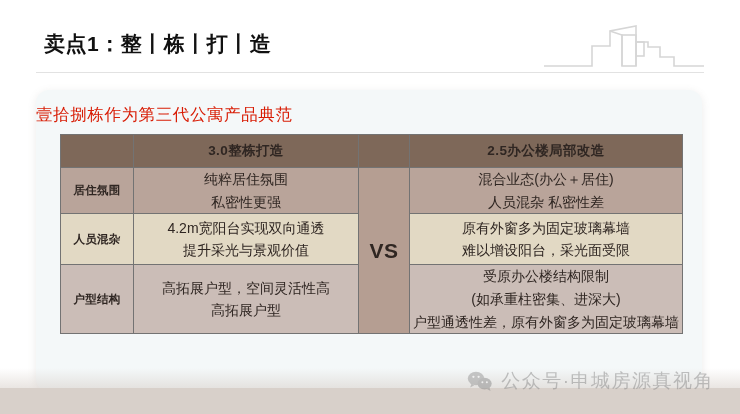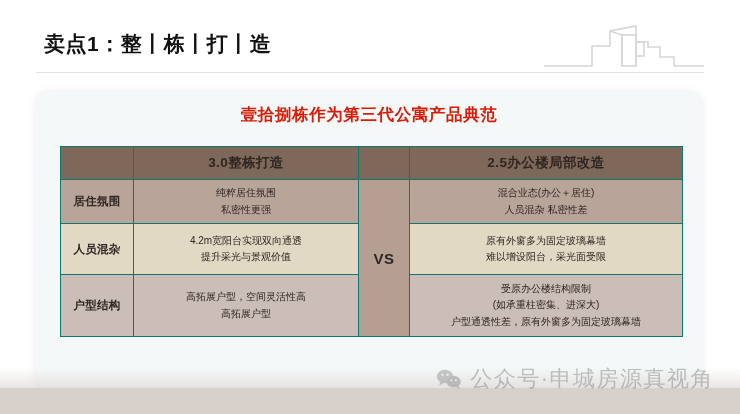--- a/index.html
+++ b/index.html
@@ -88,36 +88,35 @@
     border-radius: 13px;
     box-shadow: 0 2px 8px rgba(120,110,105,0.14);
     overflow: hidden;
   }
 
   .card-title {
     position: absolute;
     left: 0;
     top: 14px;
     width: 666px;
-    text-align: center;
     font-size: 16.5px;
-    font-weight: bold;
+    font-weight: normal;
     color: #d81c05;
     letter-spacing: 0.6px;
   }
 
   
   .cmp-table {
     position: absolute;
     left: 24px;
-    top: 56px;
+    top: 44px;
     width: 620px;
     border-collapse: separate;
     border-spacing: 1px;
-    background: #0f766e;
+    background: #737373;
     table-layout: fixed;
   }
   .cmp-table td {
     padding: 0;
     vertical-align: middle;
     text-align: center;
     color: #2f2622;
   }
 
   .col-cat   { width: 72px; }
@@ -133,38 +132,38 @@
     font-size: 13.5px;
     font-weight: bold;
     letter-spacing: 0.4px;
   }
   .hdr-blank { background: #7e6859; height: 32px; }
 
   
   .vs-cell {
     background: #b59e92;
     color: #ffffff;
-    font-size: 15px;
+    font-size: 21px;
     font-weight: bold;
     letter-spacing: 0.5px;
   }
 
   
   .row-a td.body-cell { background: #b9a49a; }
   .row-b td.body-cell { background: #e2d9c4; }
   .row-c td.body-cell { background: #cbbdb7; }
 
   .cat-cell {
     font-size: 11.5px;
     font-weight: bold;
     letter-spacing: 0.3px;
     color: #3a2e28;
   }
   .txt-cell {
-    font-size: 10px;
+    font-size: 14px;
     line-height: 1.62;
     padding: 7px 6px;
     color: #2f2622;
   }
   .txt-cell .ln { display: block; white-space: nowrap; }
 
   .r1 td { height: 43px; }
   .r2 td { height: 50px; }
   .r3 td { height: 61px; }
 
@@ -173,21 +172,21 @@
     position: absolute;
     right: 26px;
     bottom: 20px;
     display: flex;
     align-items: center;
     gap: 8px;
     opacity: 0.52;
     pointer-events: none;
   }
   .wm-text {
-    font-size: 22px;
+    font-size: 19px;
     color: #8d8d8d;
     letter-spacing: 1.5px;
     white-space: nowrap;
   }
   .wm-icon { width: 26px; height: 22px; display: block; }
 </style>
 </head>
 <body>
 
 <div id="slide">

